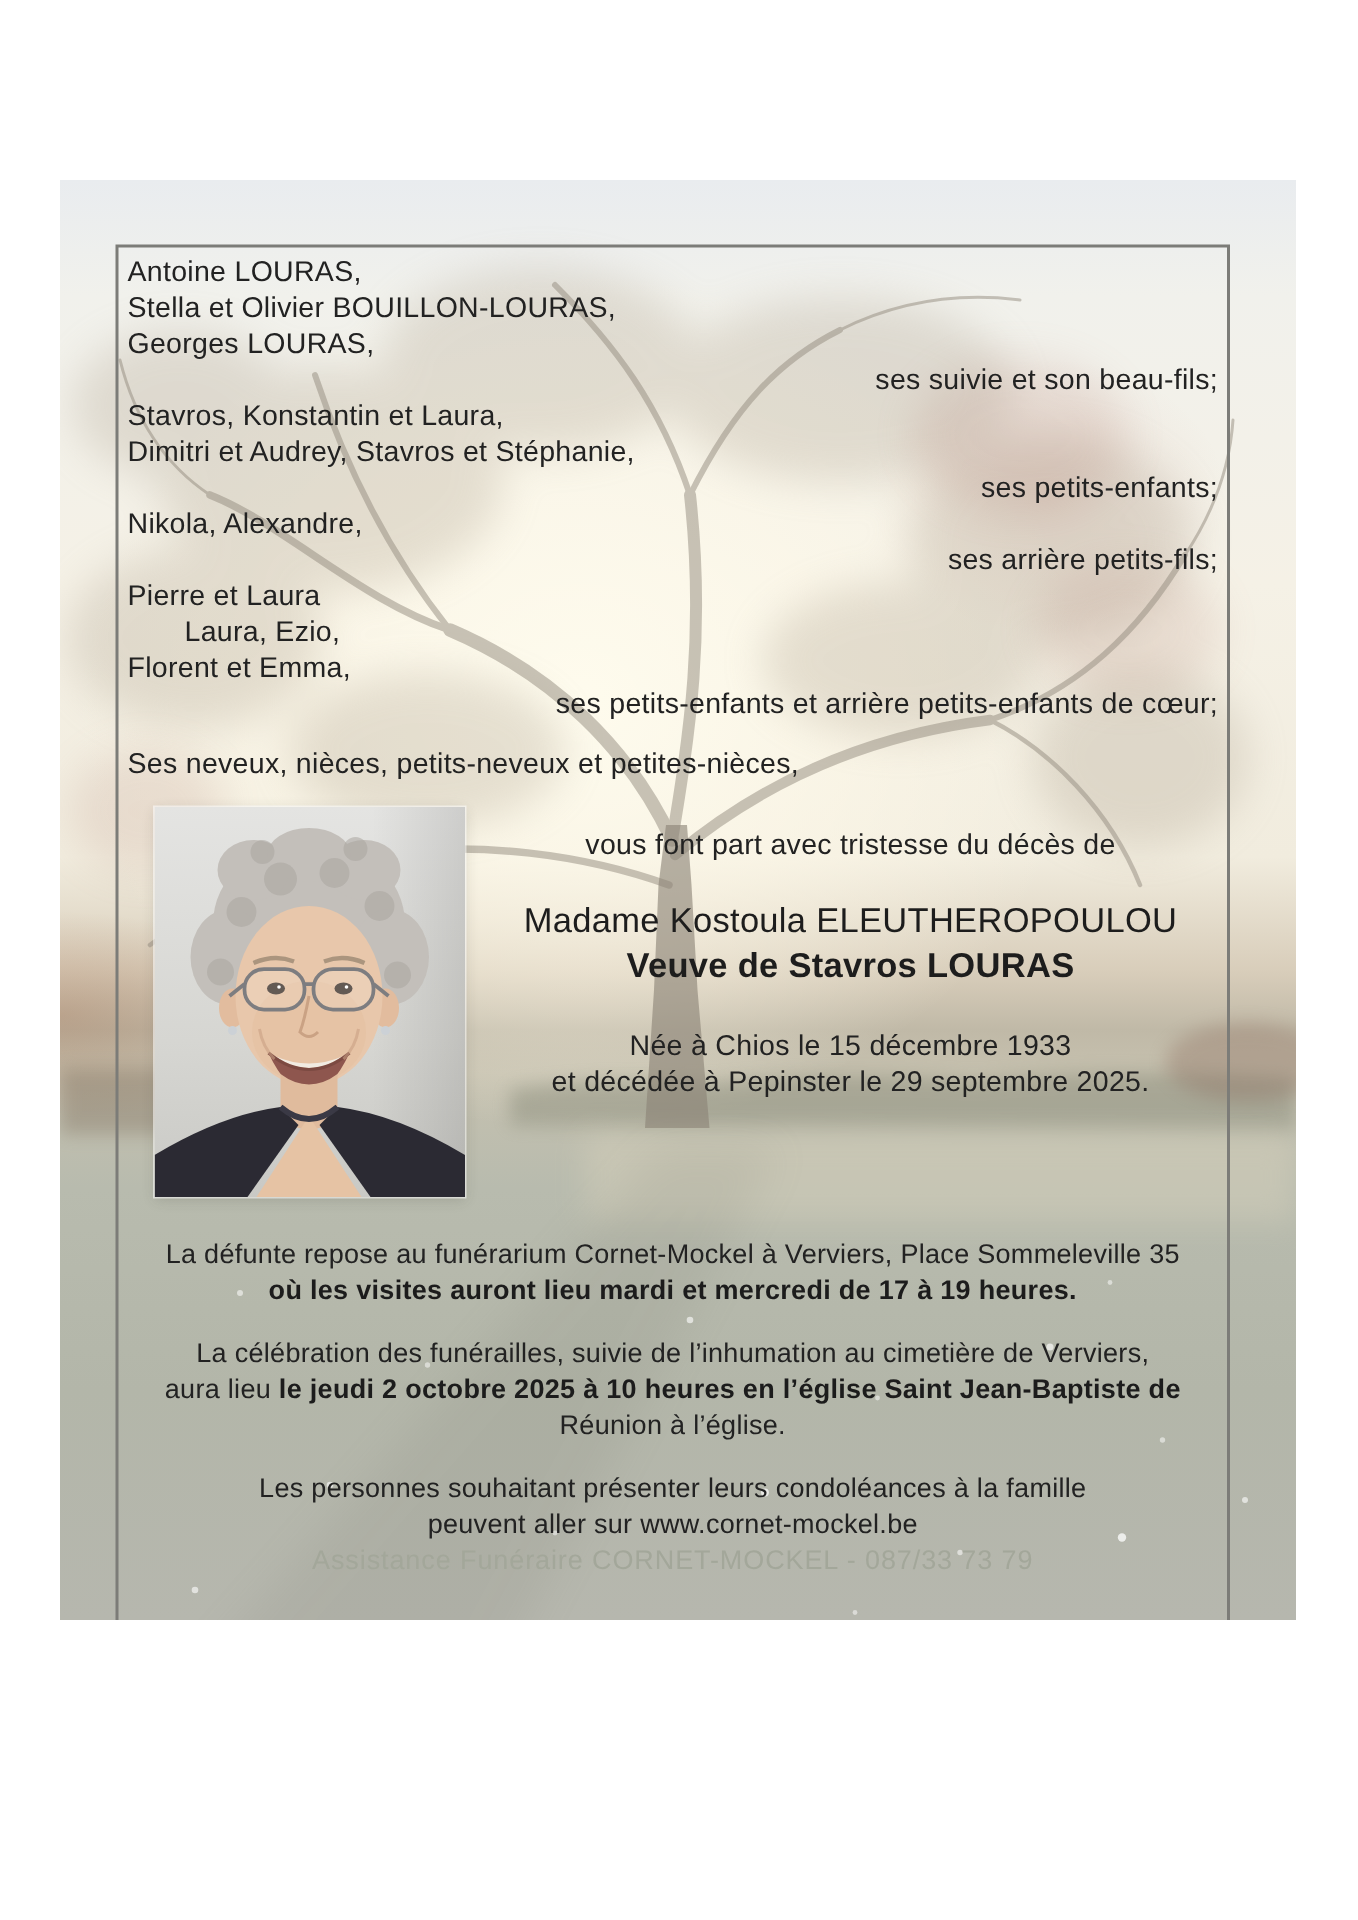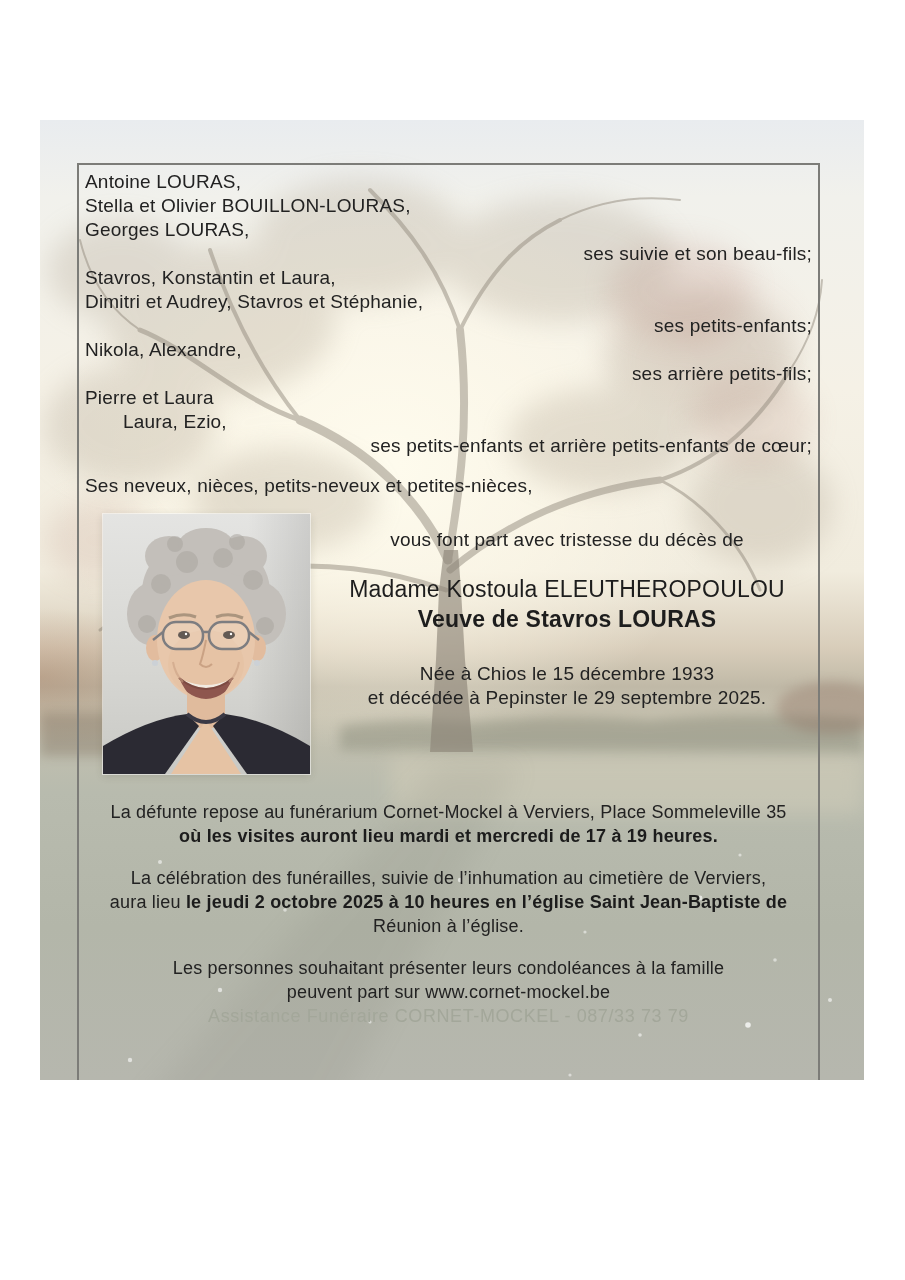--- a/index.html
+++ b/index.html
@@ -149,20 +149,21 @@
       <div class="line">Stella et Olivier BOUILLON-LOURAS,</div>
       <div class="line">Georges LOURAS,</div>
       <div class="line right">ses suivie et son beau-fils;</div>
       <div class="line">Stavros, Konstantin et Laura,</div>
       <div class="line">Dimitri et Audrey, Stavros et Stéphanie,</div>
       <div class="line right">ses petits-enfants;</div>
       <div class="line">Nikola, Alexandre,</div>
       <div class="line right">ses arrière petits-fils;</div>
       <div class="line">Pierre et Laura</div>
       <div class="line indent">Laura, Ezio,</div>
+      <div class="line">Florent et Emma,</div>
       <div class="line right">ses petits-enfants et arrière petits-enfants de cœur;</div>
       <div class="line relatives">Ses neveux, nièces, petits-neveux et petites-nièces,</div>
     </div>
 
     <div class="photo-row">
 
       <div class="photo-frame">
         <svg viewBox="0 0 207 260" width="207" height="260" aria-hidden="true">
           <defs>
             <linearGradient id="pbg" x1="0" y1="0" x2="0" y2="1">
@@ -253,19 +254,19 @@
 
     <div class="bottom">
       <div class="para1 nowrap">La défunte repose au funérarium Cornet-Mockel à Verviers, Place Sommeleville 35</div>
       <div class="b nowrap">où les visites auront lieu mardi et mercredi de 17 à 19 heures.</div>
 
       <div class="para nowrap">La célébration des funérailles, suivie de l’inhumation au cimetière de Verviers,</div>
       <div class="nowrap"><span>aura lieu </span><span class="b">le jeudi 2 octobre 2025 à 10 heures en l’église Saint Jean-Baptiste de</span></div>
       <div>Réunion à l’église.</div>
 
       <div class="para">Les personnes souhaitant présenter leurs condoléances à la famille</div>
-      <div><span>peuvent part sur </span><span>www.cornet-mockel.be</span></div>
+      <div><span>peuvent aller sur </span><span>www.cornet-mockel.be</span></div>
 
       <div class="footer-line">Assistance Funéraire CORNET-MOCKEL - 087/33 73 79</div>
     </div>
 
   </div>
 </div>
 
 </body></html>

